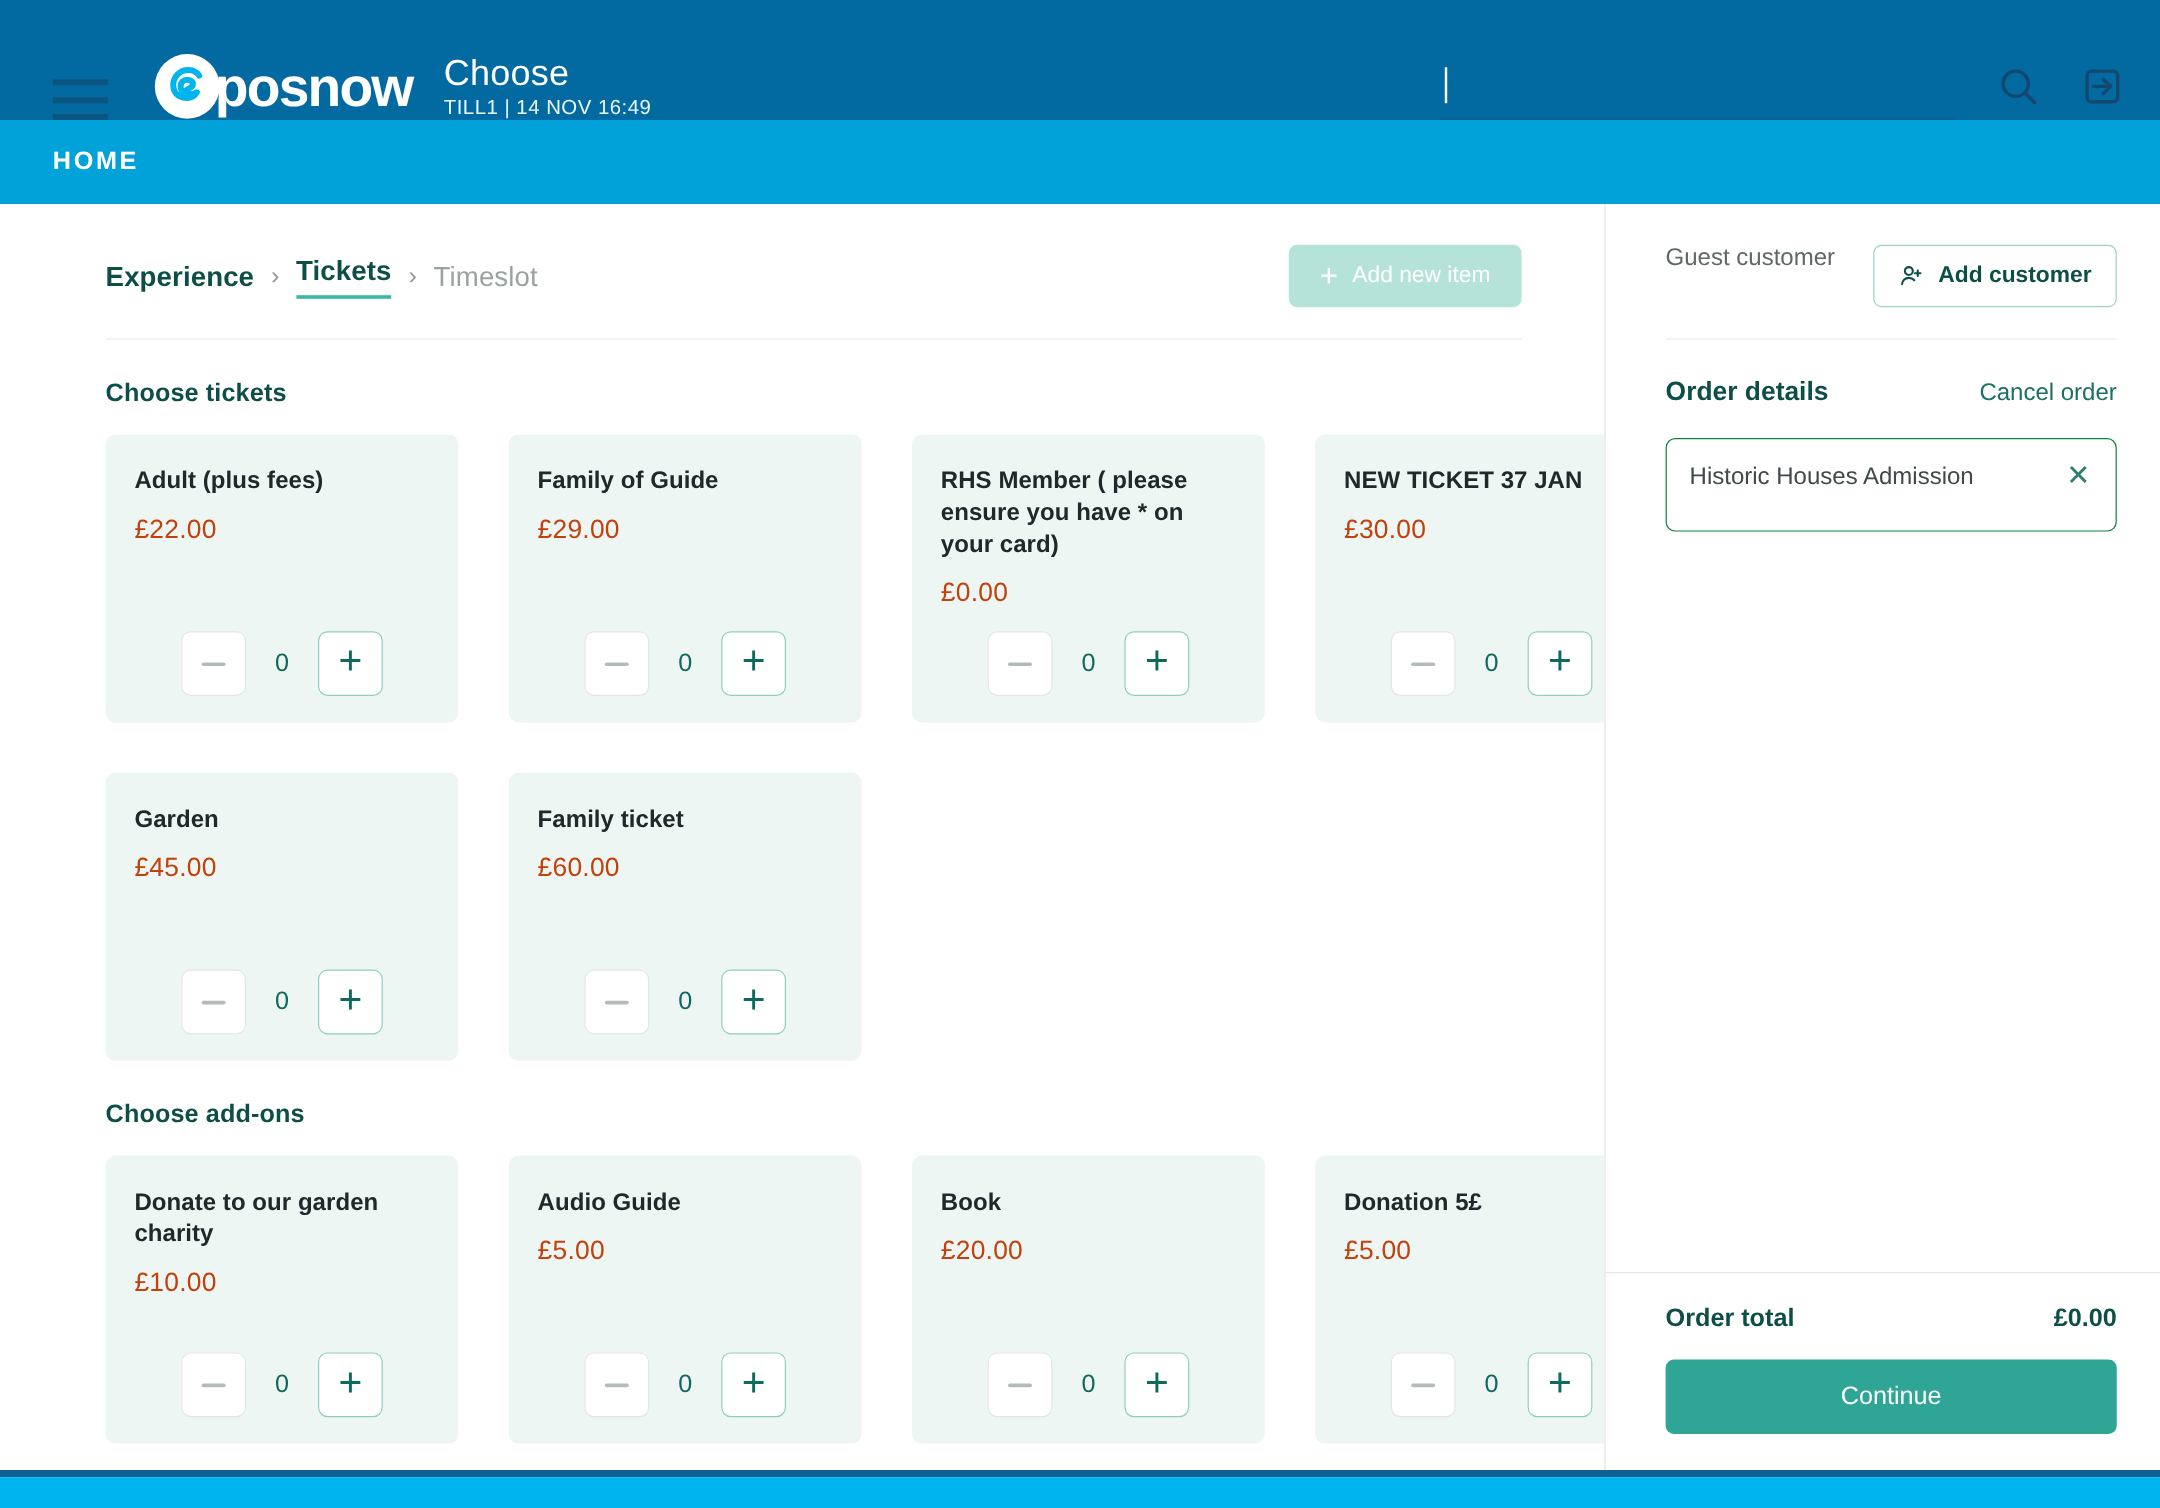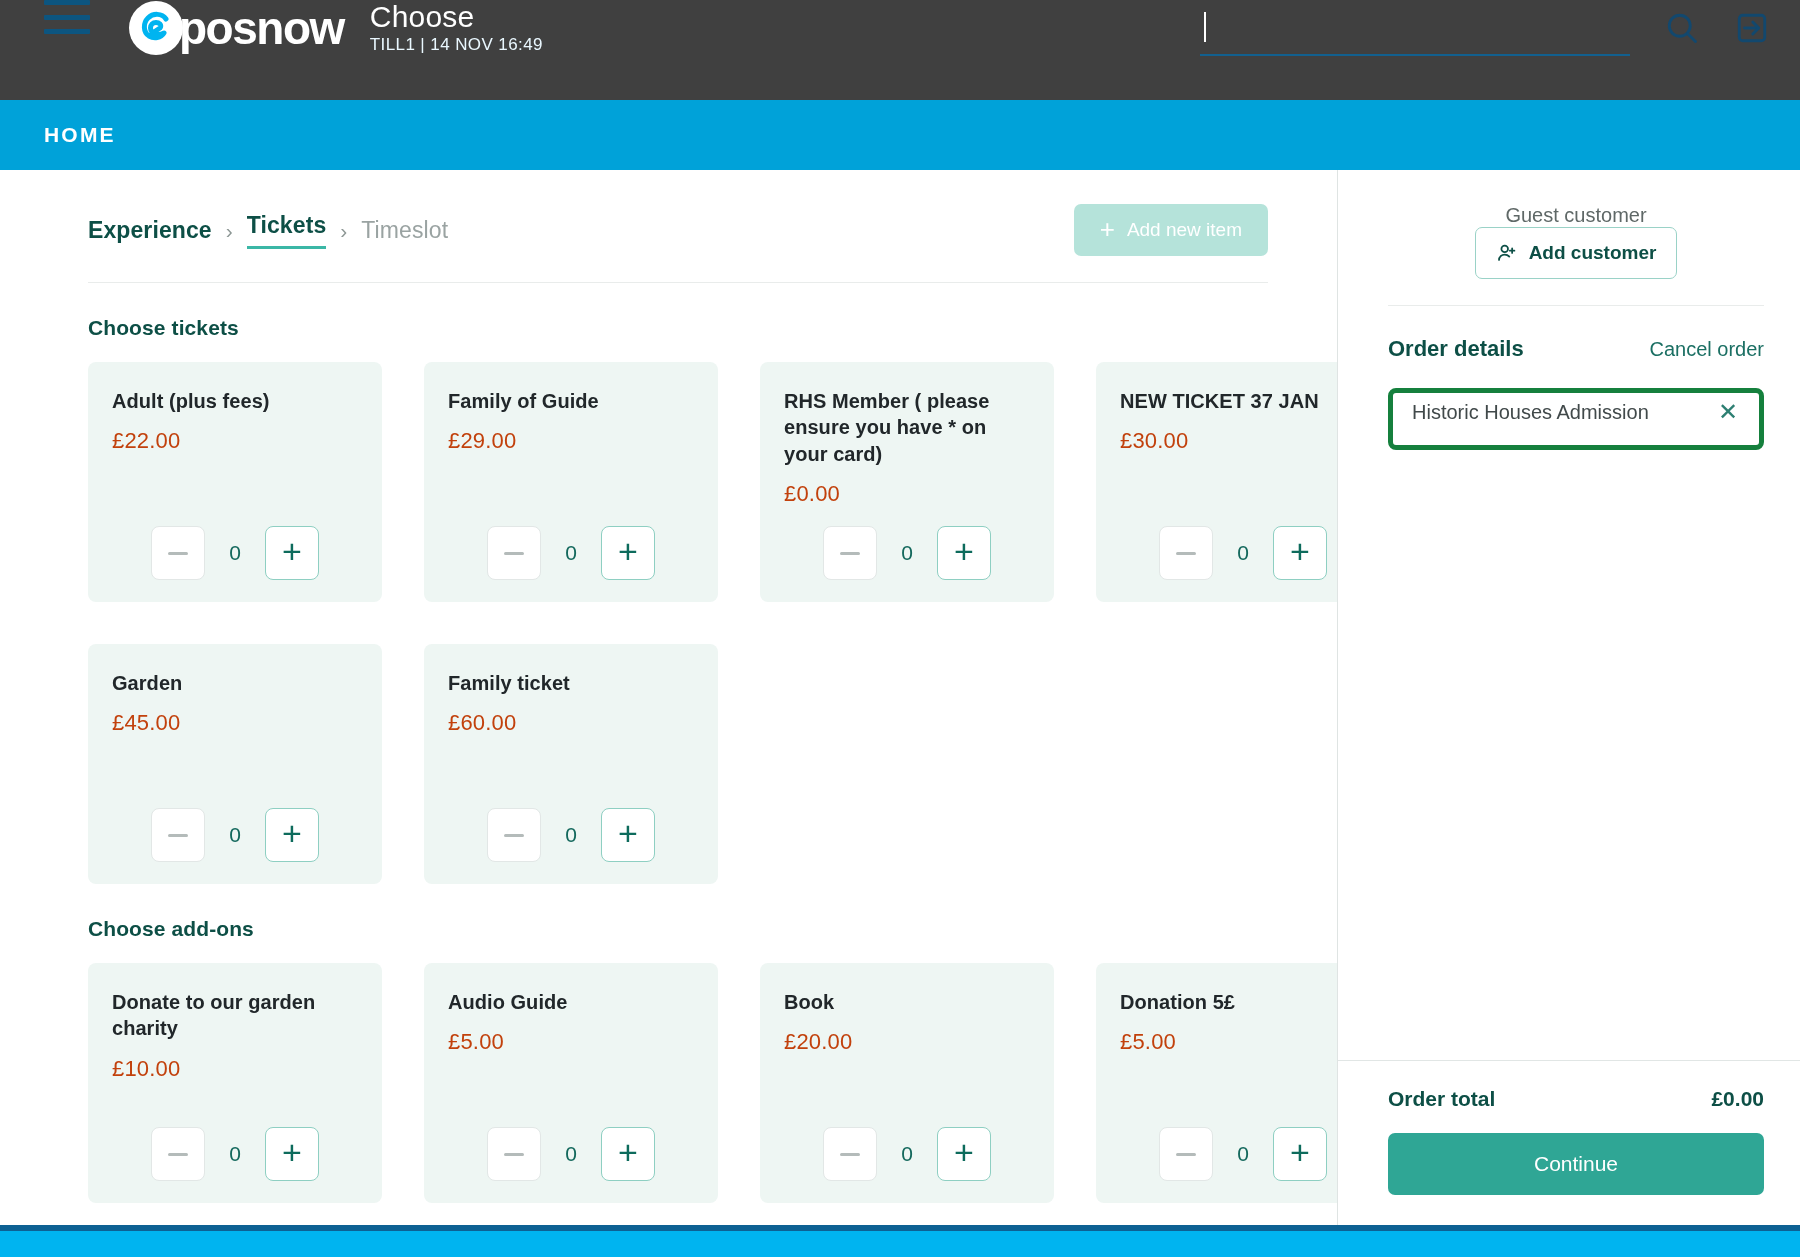--- a/index.html
+++ b/index.html
@@ -6,22 +6,22 @@
   html, body {
     width: 1800px; height: 1257px;
     font-family: "Liberation Sans", sans-serif;
     background: #ffffff;
     overflow: hidden;
   }
   .app { position: relative; width: 1800px; height: 1257px; display: flex; flex-direction: column; }
 
   
   .topbar {
-    height: 100px; background: #404040; flex: 0 0 100px;
-    display: flex; align-items: flex-start; padding: 0 30px 0 44px;
+    height: 100px; background: #0369a1; flex: 0 0 100px;
+    display: flex; align-items: flex-end; padding: 0 30px 0 44px;
     position: relative;
   }
   .hamburger { width: 46px; height: 34px; display: flex; flex-direction: column;
     justify-content: space-between; cursor: pointer; margin-right: 38px; }
   .hamburger span { display: block; height: 5px; background: #0c5580; border-radius: 1px; }
 
   .logo-wrap { display: flex; align-items: center; }
   .logo-mark { width: 56px; height: 56px; position: relative; display:block; }
   .logo-text {
     color: #fff; font-size: 46px; font-weight: bold; letter-spacing: -1.5px;
@@ -101,34 +101,34 @@
   .btn-plus { border: 1px solid #8ecfc2; }
   .btn-plus .glyph { color: #0d6b5c; font-size: 34px; line-height: 1; font-weight: 400; margin-top: -4px; }
   .qty { font-size: 21px; color: #13685c; min-width: 18px; text-align: center; }
 
   
   .rightpanel {
     width: 463px; flex: 0 0 463px; border-left: 1px solid #dfe4e3;
     display: flex; flex-direction: column; background: #fff;
   }
   .rp-top { padding: 34px 36px 0 50px; }
-  .rp-customer-row { display: flex; align-items: center; justify-content: space-between; flex-direction: column; }
+  .rp-customer-row { display: flex; align-items: flex-start; justify-content: space-between; }
   .rp-guest { font-size: 20px; color: #5f6867; }
   .add-cust-btn {
     border: 1px solid #9ad2c7; background: #fff; border-radius: 7px; height: 52px;
     padding: 0 20px; display: flex; align-items: center; gap: 11px; cursor: pointer;
     font-size: 19px; color: #0d4f46; font-weight: bold; font-family: "Liberation Sans", sans-serif;
   }
   .rp-rule { height: 1px; background: #e9eceb; margin: 26px 0 0 0; }
   .rp-orderrow { display: flex; align-items: baseline; justify-content: space-between; margin-top: 30px; }
   .rp-ordertitle { font-size: 22px; font-weight: bold; color: #0d4f46; }
   .rp-cancel { font-size: 20px; color: #1b6f63; cursor: pointer; }
 
   .order-item {
-    margin-top: 26px; border: 5px solid #15803d; border-radius: 8px; height: 62px;
+    margin-top: 26px; border: 1px solid #15803d; border-radius: 8px; height: 78px;
     display: flex; align-items: center; justify-content: space-between;
     padding: 0 21px 14px 19px; cursor: pointer;
   }
   .order-item-name { font-size: 20px; color: #41494a; }
   .order-item-x { color: #2d7f72; font-size: 24px; line-height: 1; }
 
   .rp-spacer { flex: 1; }
   .rp-bottom { border-top: 1px solid #e1e6e5; padding: 26px 36px 30px 50px; }
   .total-row { display: flex; align-items: baseline; justify-content: space-between; }
   .total-label { font-size: 21px; color: #0d4f46; font-weight: bold; }

